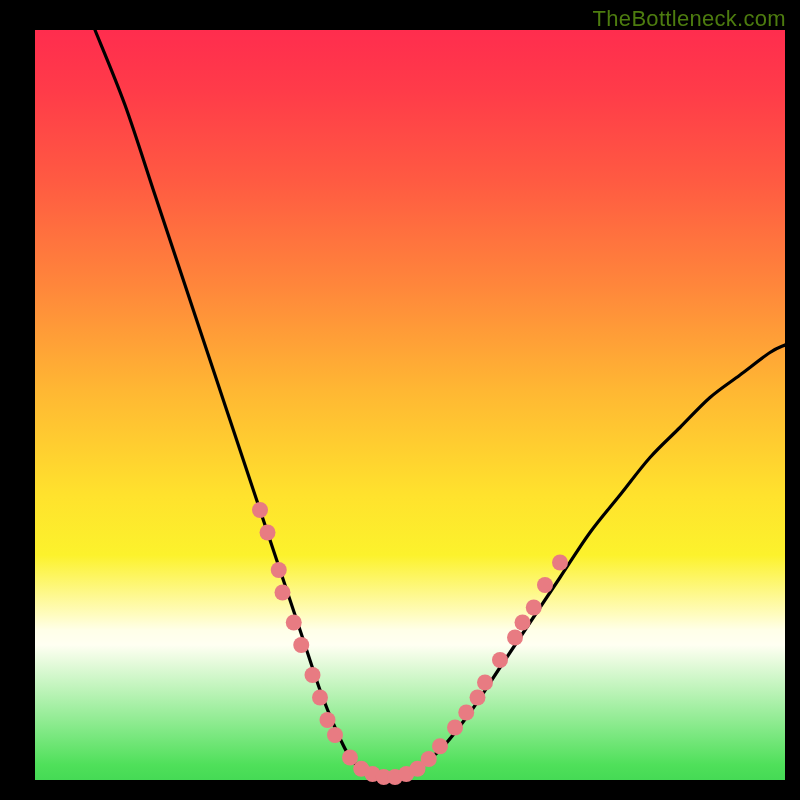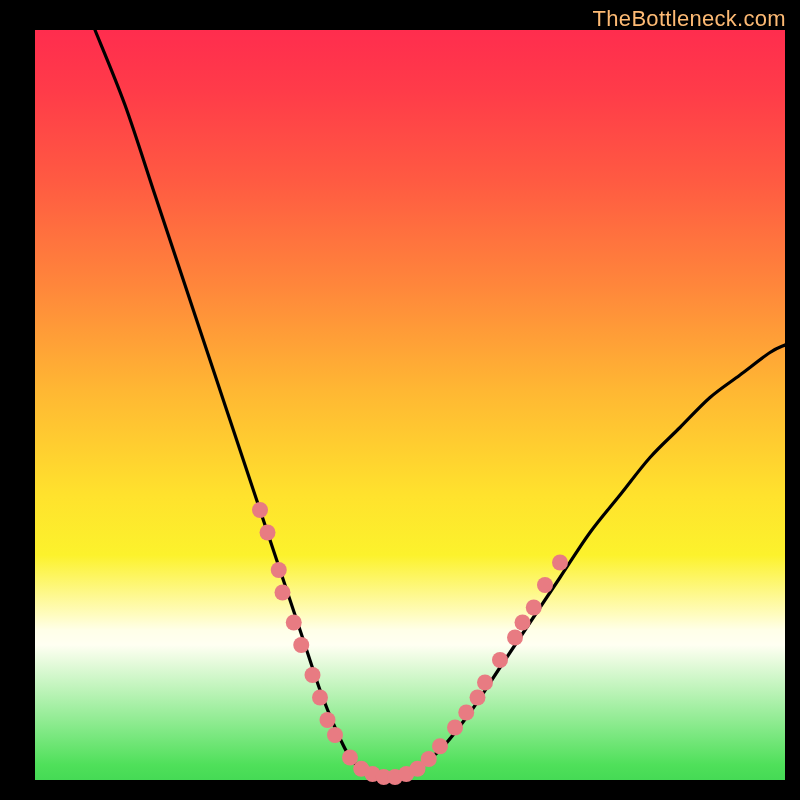--- a/index.html
+++ b/index.html
@@ -38,21 +38,21 @@
       #ffffe8 80%,
       #fffff2 82%,
       #4fe05a 98%,
       #45da55 100%
     );
   }
   .watermark {
     position: absolute;
     top: 6px;
     right: 14px;
-    color: #fdba74;
+    color: #4d7c0f;
     font-size: 22px;
     letter-spacing: 0.3px;
     font-weight: 500;
     user-select: none;
   }
   svg.curve {
     position: absolute;
     left: 0;
     top: 0;
     width: 750px;

